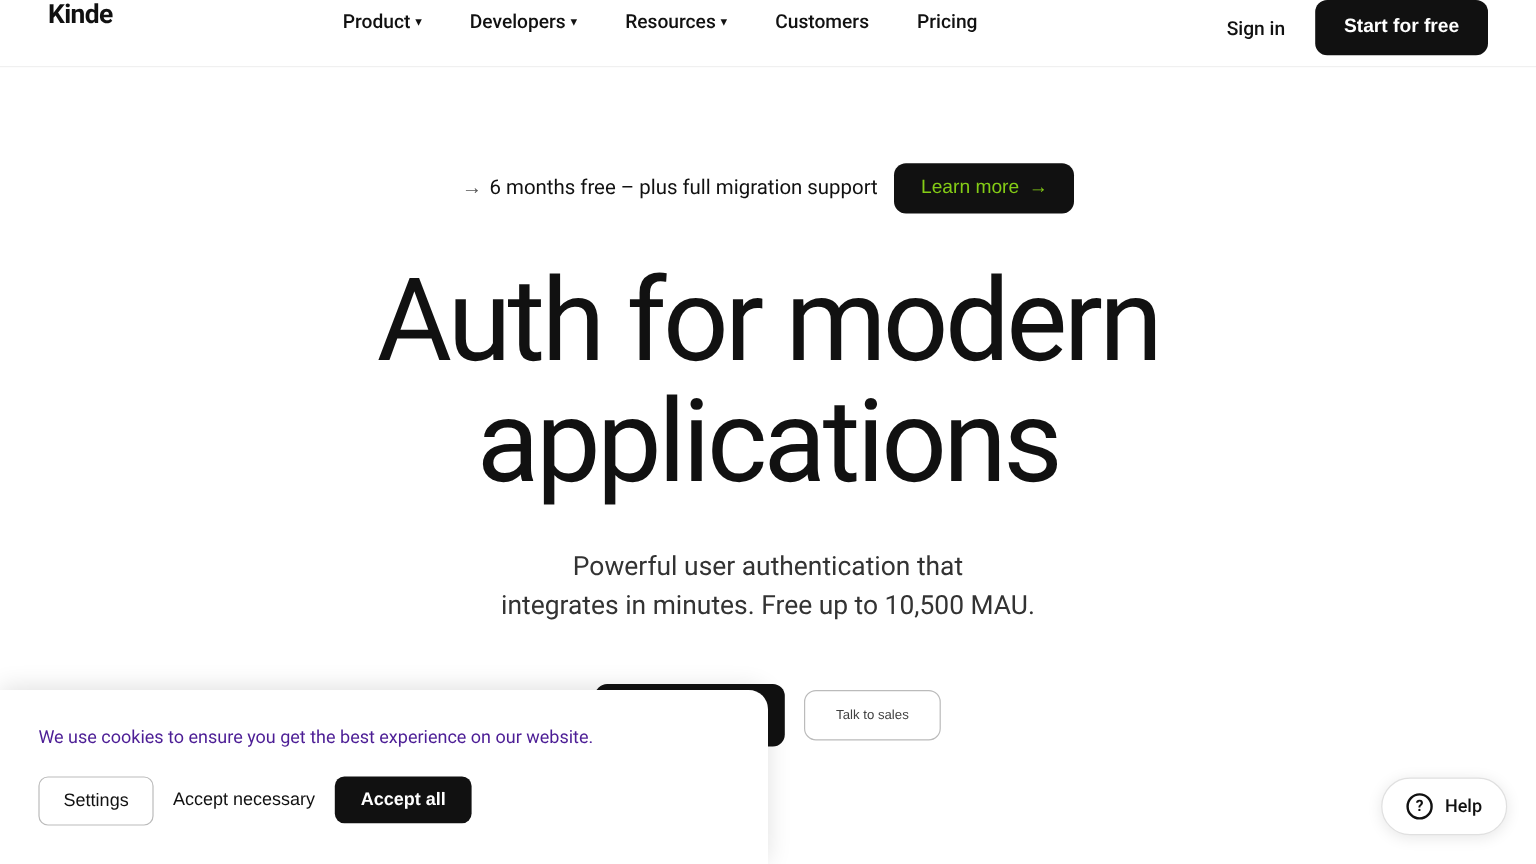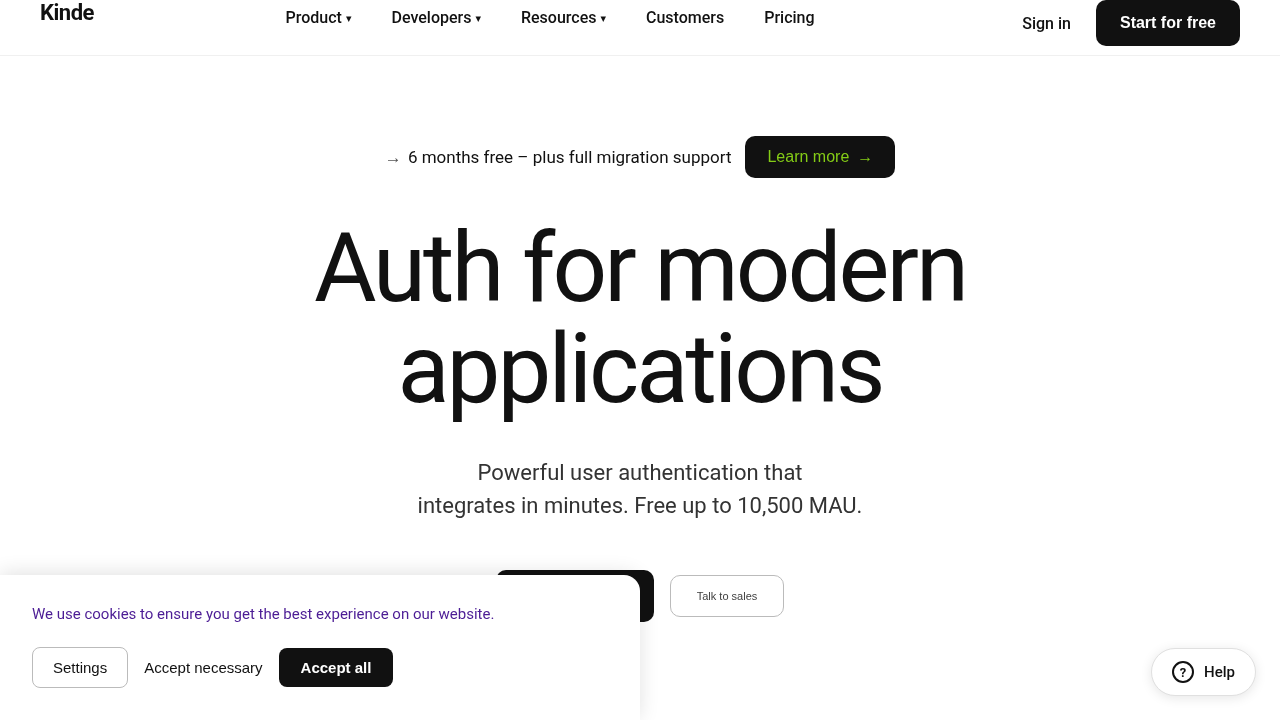--- a/index.html
+++ b/index.html
@@ -186,21 +186,21 @@
 
     .cookie-text {
       font-size: 15px;
       color: #4c1d95;
       margin-bottom: 22px;
       line-height: 1.5;
     }
 
     .cookie-actions {
       display: flex;
-      align-items: center;
+      align-items: flex-start;
       gap: 16px;
     }
 
     .btn-settings {
       background: transparent;
       color: #111;
       border: 1.5px solid #bbb;
       padding: 11px 20px;
       border-radius: 8px;
       font-size: 15px;

